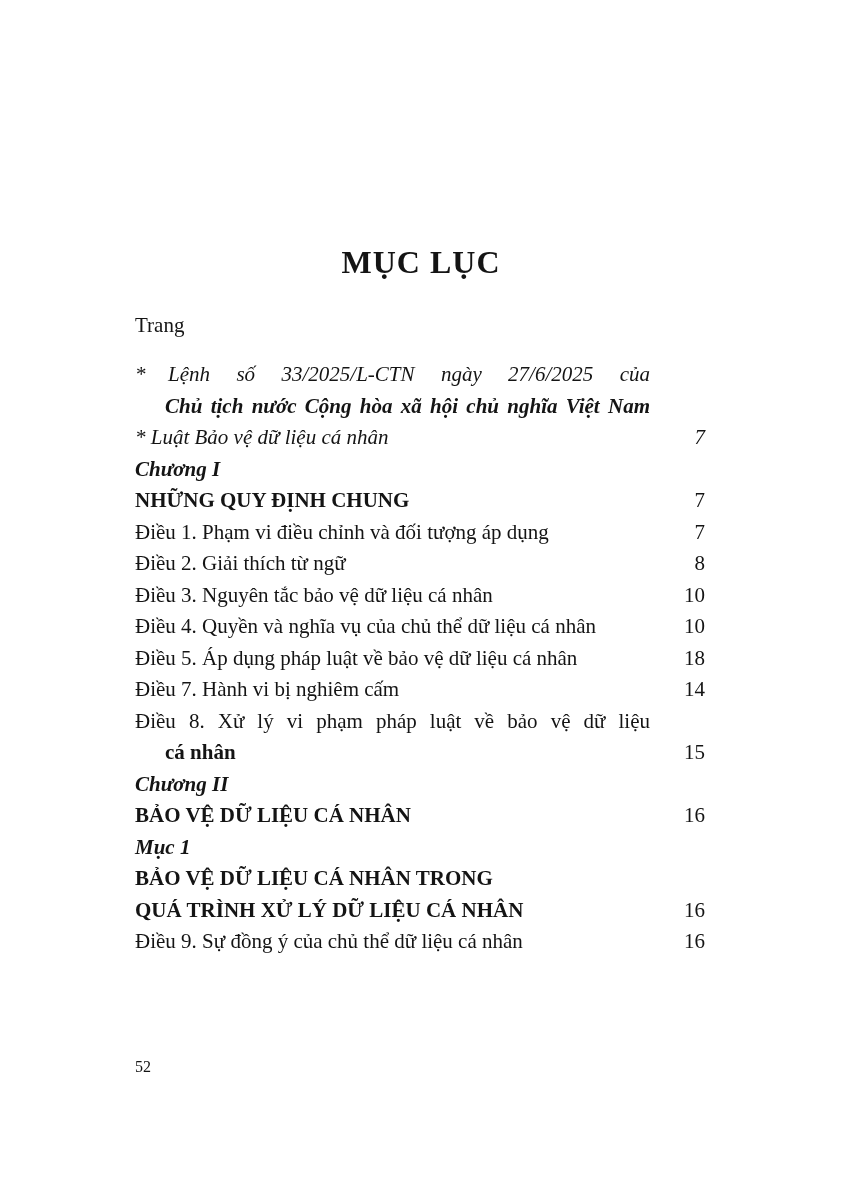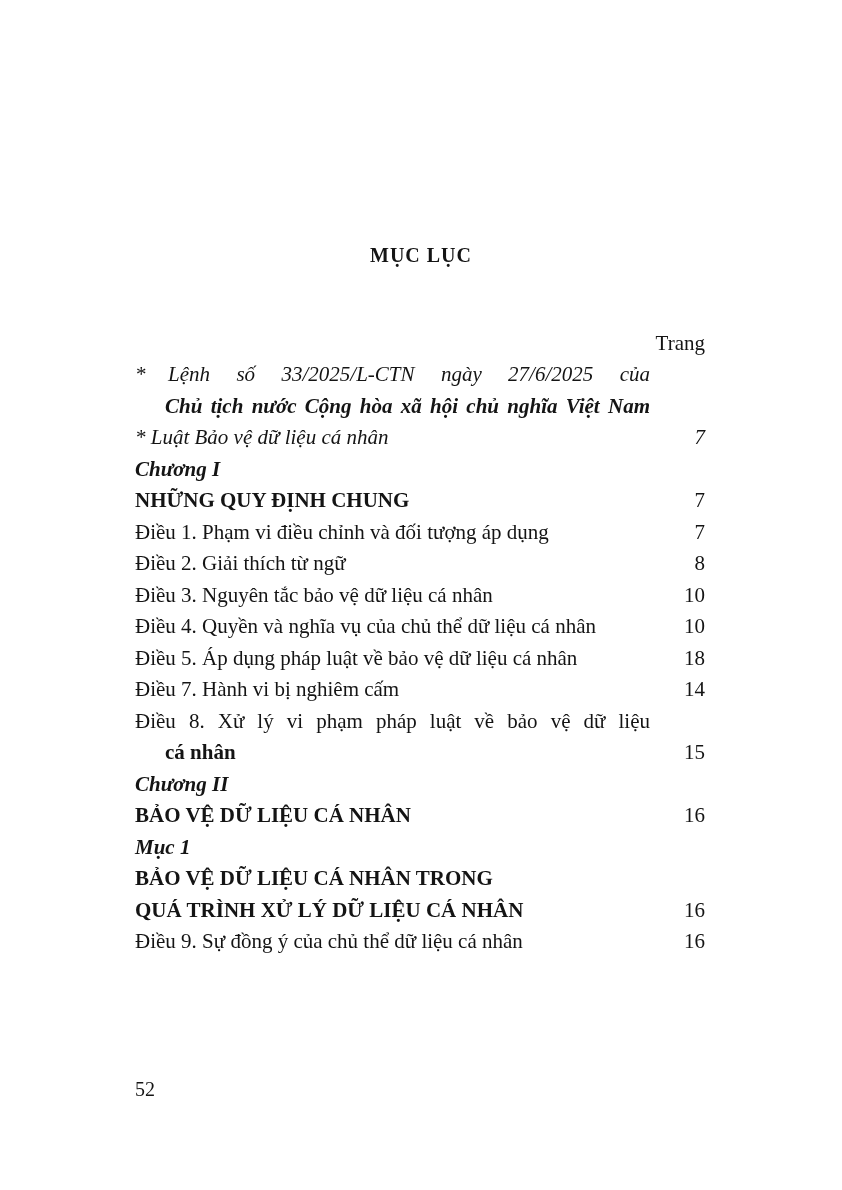--- a/index.html
+++ b/index.html
@@ -12,43 +12,42 @@
     overflow:hidden;
   }
   .page {
     position:absolute; top:0; left:0;
     width:842px; height:1190px;
     background:#ffffff;
   }
   .title {
     position:absolute; top:244px; left:0; width:842px;
     text-align:center;
-    font-size:20px; font-weight:bold; letter-spacing:1px;
+    font-size:32px; font-weight:bold; letter-spacing:1px;
   }
   .trang {
-    position:absolute; top:331px; left:135px; width:570px;
-    text-align:right;
+    position:absolute; top:313px; left:135px; width:570px;
+    text-align:left;
     font-size:21px;
   }
   .entries {
     position:absolute; top:359px; left:135px; width:570px;
     font-size:21px;
   }
   .row { display:flex; align-items:baseline; height:31.5px; line-height:31.5px; }
   .txt { flex:1 1 auto; min-width:0; white-space:nowrap; }
   .pg  { flex:0 0 55px; width:55px; text-align:right; }
   .star{ flex:0 0 33px; width:33px; }
   .cont .txt   { padding-left:30px;font-weight:bold; }
   .center .txt { text-align:left;font-weight:bold; }
   .it { font-style:italic; }
   .st .txt { white-space:normal; text-align:justify; text-align-last:justify; }
   .folio {
     position:absolute; top:1058px; left:135px;
-    font-size:20px;
-    margin-top:20px;
+    font-size:16px;
   }
 </style>
 </head>
 <body>
 
 <div class="page">
   <h1 class="title">MỤC LỤC</h1>
   <div class="trang">Trang</div>
   <div class="entries" id="toc-entries">
       <div class="row star-hang it st">

